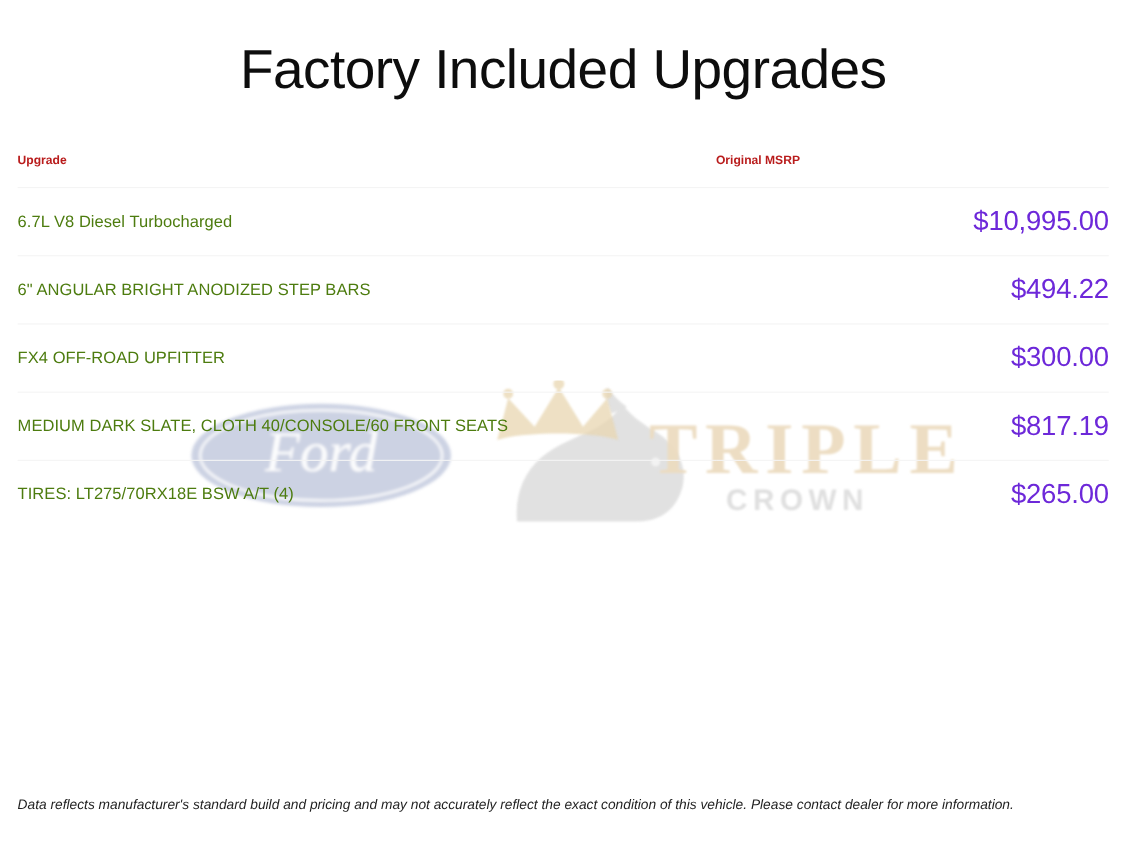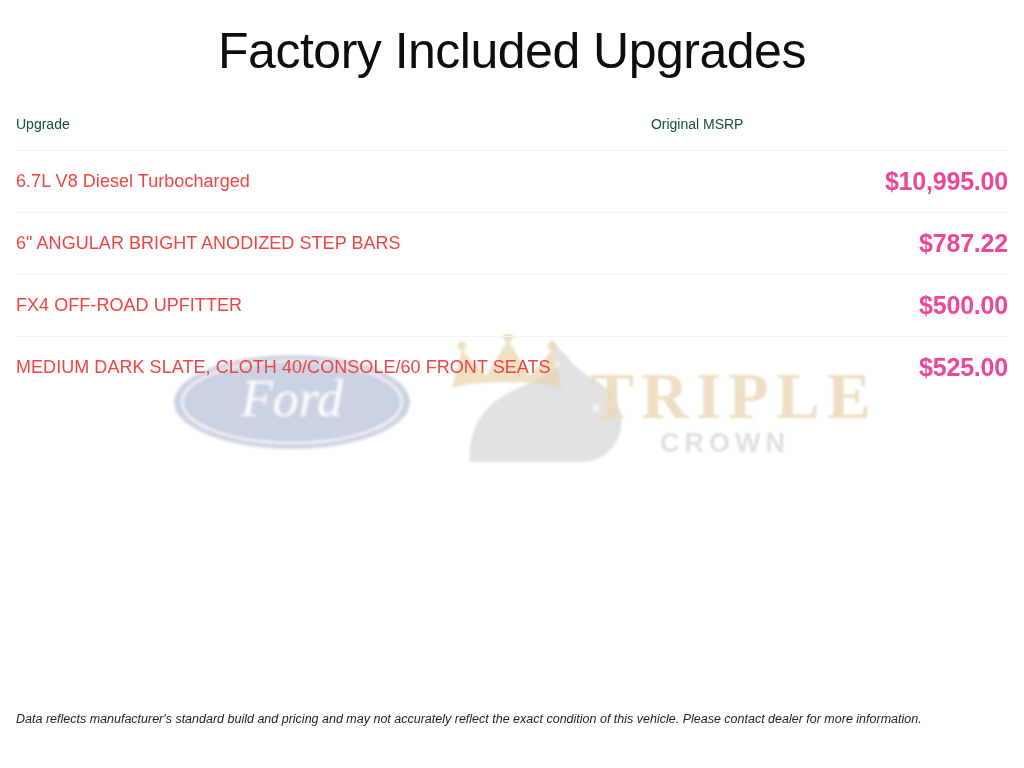--- a/index.html
+++ b/index.html
@@ -26,21 +26,21 @@
 
   
   .title {
     text-align: center;
     font-size: 50px;
     font-weight: 400;
     line-height: 1;
     color: #0d0d0d;
     letter-spacing: -0.5px;
     padding-top: 22px;
-    margin: 4px;
+    margin: 16px;
     font-family: "Liberation Sans", sans-serif;
   }
 
   
   .watermark {
     position: absolute;
     left: 0;
     top: 330px;
     width: 1024px;
     height: 130px;
@@ -55,50 +55,50 @@
     z-index: 2;
     margin: 0 16px;
     padding-top: 36px;
   }
   table.upgrades {
     width: 100%;
     border-collapse: collapse;
     table-layout: fixed;
   }
   table.upgrades th {
-    font-weight: 400;
-    font-size: 14px;
-    color: #14532d;
+    font-weight: 700;
+    font-size: 11px;
+    color: #b91c1c;
     padding: 0 0 18px 0;
     vertical-align: bottom;
     background: transparent;
   }
   th.col-upgrade { text-align: left; width: 64%; }
   th.col-msrp    { text-align: left; width: 36%; }
 
   table.upgrades td {
     border-top: 1px solid #f4f4f4;
     padding: 16px 0 16px 0;
     background: transparent;
     vertical-align: middle;
   }
   td.cell-label {
     text-align: left;
-    font-size: 18px;
+    font-size: 15px;
     font-weight: 400;
-    color: #ef4444;
+    color: #4d7c0f;
     line-height: 1.28;
     letter-spacing: 0.05px;
     padding-right: 14px;
   }
   td.cell-price {
     text-align: right;
     font-size: 25px;
-    font-weight: 700;
-    color: #ec4899;
+    font-weight: 400;
+    color: #6d28d9;
     white-space: nowrap;
     letter-spacing: -0.2px;
   }
 
   
   .footer-note {
     position: absolute;
     left: 16px;
     right: 32px;
     top: 708px;
@@ -166,29 +166,33 @@
           <th class="col-msrp">Original MSRP</th>
         </tr>
       </thead>
       <tbody id="rows-body">
           <tr>
             <td class="cell-label">6.7L V8 Diesel Turbocharged</td>
             <td class="cell-price">$10,995.00</td>
           </tr>
           <tr>
             <td class="cell-label">6" ANGULAR BRIGHT ANODIZED STEP BARS</td>
-            <td class="cell-price">$787.22</td>
+            <td class="cell-price">$494.22</td>
           </tr>
           <tr>
             <td class="cell-label">FX4 OFF-ROAD UPFITTER</td>
-            <td class="cell-price">$500.00</td>
+            <td class="cell-price">$300.00</td>
           </tr>
           <tr>
             <td class="cell-label">MEDIUM DARK SLATE, CLOTH 40/CONSOLE/60 FRONT SEATS</td>
-            <td class="cell-price">$525.00</td>
+            <td class="cell-price">$817.19</td>
+          </tr>
+          <tr>
+            <td class="cell-label">TIRES: LT275/70RX18E BSW A/T (4)</td>
+            <td class="cell-price">$265.00</td>
           </tr>
         </tbody>
     </table>
   </div>
 
   <div class="footer-note">Data reflects manufacturer's standard build and pricing and may not accurately reflect the exact condition of this vehicle. Please contact dealer for more information.</div>
 
 </div>
 
 </body></html>

